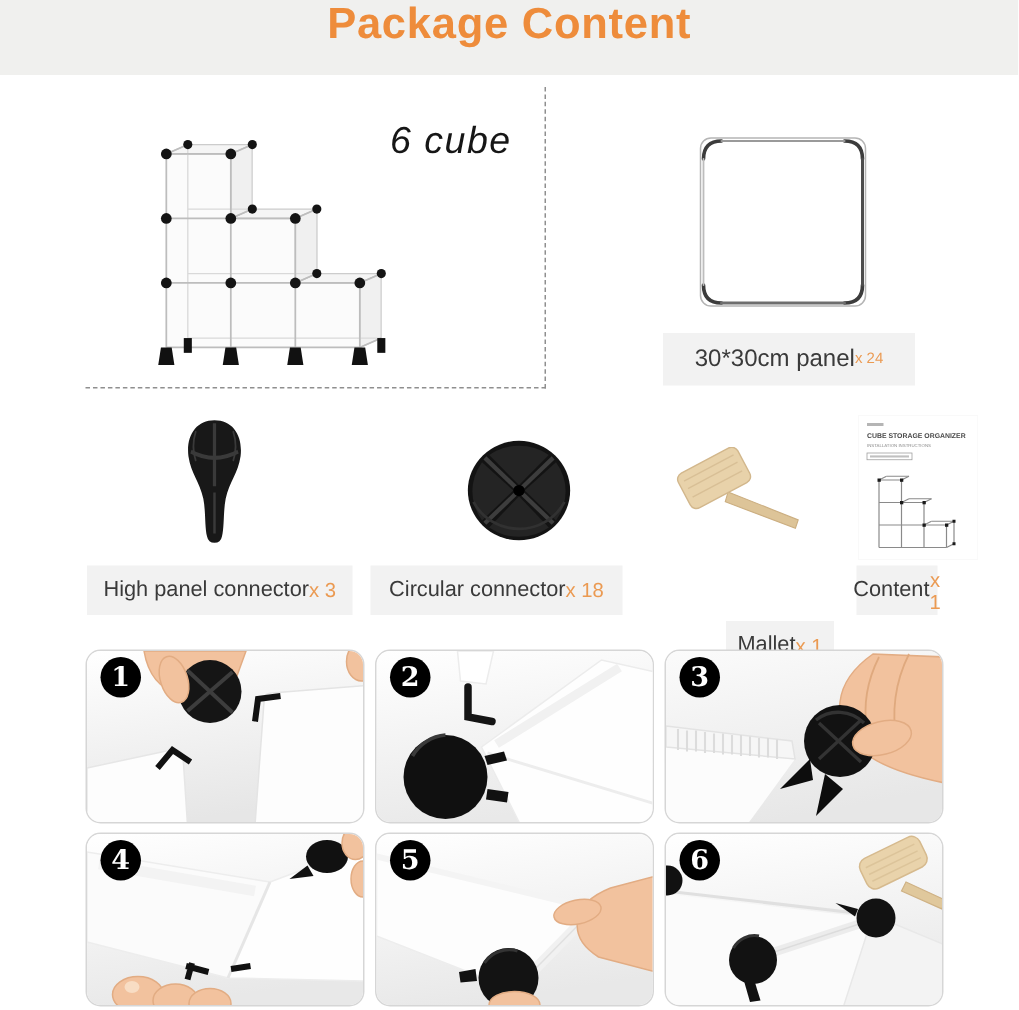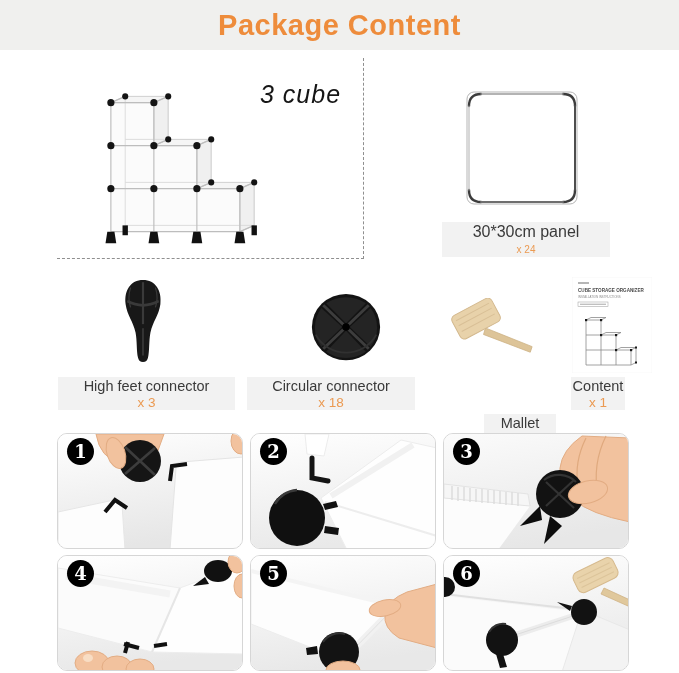--- a/index.html
+++ b/index.html
@@ -1,30 +1,30 @@
 <!DOCTYPE html>
 <html><head>
 <meta charset="utf-8">
 <style>
   html,body{margin:0;padding:0;background:#fff;}
   .page{position:relative;width:679px;height:673px;background:#fff;overflow:hidden;
         font-family:"Liberation Sans",sans-serif;}
   
   .header{position:absolute;left:0;top:0;width:679px;height:50px;background:#f0f0ee;
-          display:flex;align-items:center;justify-content:center;}
+          display:flex;align-items:flex-start;justify-content:center;}
   .page-title{font-size:29px;font-weight:bold;color:#ee8c3b;letter-spacing:.5px;}
   
   .dashed-frame{position:absolute;left:57px;top:58px;width:306px;height:200px;
                 border-right:1px dashed #8f8f8f;border-bottom:1px dashed #8f8f8f;}
   .shelf-svg{position:absolute;left:84px;top:58px;}
   .cube-label{position:absolute;left:260px;top:80px;font-size:25px;font-style:italic;
               color:#161616;letter-spacing:1px;}
   .panel-svg{position:absolute;left:465px;top:90px;}
   
-  .label-box{position:absolute;background:#f2f2f2;display:flex;flex-direction:column;
+  .label-box{position:absolute;background:#f2f2f2;display:flex;
              align-items:center;justify-content:center;text-align:center;}
   .label-name{font-size:14.5px;color:#3a3a3a;line-height:17px;white-space:nowrap;}
   .label-count{font-size:13.5px;color:#eb9a52;line-height:15px;}
   .panel-label .label-name{font-size:16px;line-height:19px;}
   .panel-label .label-count{font-size:10px;line-height:17px;}
   
   .part-img{position:absolute;}
   
   .step{position:absolute;width:186px;height:116px;border-radius:10px;overflow:hidden;
         border:1px solid #d6d6d6;background:#fff;box-sizing:border-box;}
@@ -113,21 +113,21 @@
     <g fill="#111111">
       <path d="M26,185 L34,185 L36,198 L24,198 Z"></path>
         <path d="M74,185 L82,185 L84,198 L72,198 Z"></path>
       <path d="M122,185 L130,185 L132,198 L120,198 Z"></path>
         <path d="M170,185 L178,185 L180,198 L168,198 Z"></path>
       <rect x="43" y="178" width="6" height="11"></rect>
         <rect x="187" y="178" width="6" height="11"></rect>
     </g>
   </svg>
 
-  <div class="cube-label">3 cube</div>
+  <div class="cube-label">6 cube</div>
 
   <svg class="panel-svg" width="114" height="116" viewBox="0 0 114 116">
     <rect x="2" y="2" width="110" height="112" rx="7" fill="#ffffff" stroke="#b5b5b5" stroke-width="1"></rect>
     <g fill="none" stroke-linecap="round">
       <path d="M4,16 Q4,4 16,4" stroke="#3c3c3c" stroke-width="2.4"></path>
       <path d="M98,4 Q110,4 110,16" stroke="#3c3c3c" stroke-width="2.4"></path>
       <path d="M110,100 Q110,112 98,112" stroke="#3c3c3c" stroke-width="2.4"></path>
       <path d="M4,100 Q4,112 16,112" stroke="#3c3c3c" stroke-width="2.4"></path>
       <path d="M110,16 L110,100" stroke="#4d4d4d" stroke-width="2"></path>
       <path d="M16,112 L98,112" stroke="#6e6e6e" stroke-width="2"></path>
@@ -145,21 +145,21 @@
     <path d="M29,2 C14,2 6,12 8,25 C10,36 17,41 20,52 C22,60 21,70 23,76 Q24,80 29,80 Q34,80 35,76 C37,70 36,60 38,52 C41,41 48,36 50,25 C52,12 44,2 29,2 Z" fill="#181818"></path>
     <g stroke="#3a3a3a" fill="none">
       <path d="M29,4 L29,44" stroke-width="2.6"></path>
       <path d="M10,22 Q29,30 48,22" stroke-width="2.6"></path>
       <path d="M29,48 L29,74" stroke-width="2"></path>
       <path d="M14,9 Q10,19 14,28" stroke-width="1.4"></path>
       <path d="M44,9 Q48,19 44,28" stroke-width="1.4"></path>
     </g>
   </svg>
   <div class="label-box" style="left:58px;top:377px;width:177px;height:33px;">
-    <div class="label-name">High feet connector</div>
+    <div class="label-name">High panel connector</div>
     <div class="label-count">x 3</div>
   </div>
 
   <svg class="part-img" style="left:309px;top:292px;" width="74" height="72" viewBox="0 0 78 76">
     <ellipse cx="39" cy="37" rx="36" ry="35" fill="#131313"></ellipse>
     <g fill="#242424">
       <path d="M39,33 L18,12 A36,35 0 0,1 60,12 Z"></path>
       <path d="M39,41 L18,63 A36,35 0 0,0 60,63 Z"></path>
       <path d="M35,37 L13,17 A36,35 0 0,0 13,58 Z"></path>
       <path d="M43,37 L65,17 A36,35 0 0,1 65,58 Z"></path>

